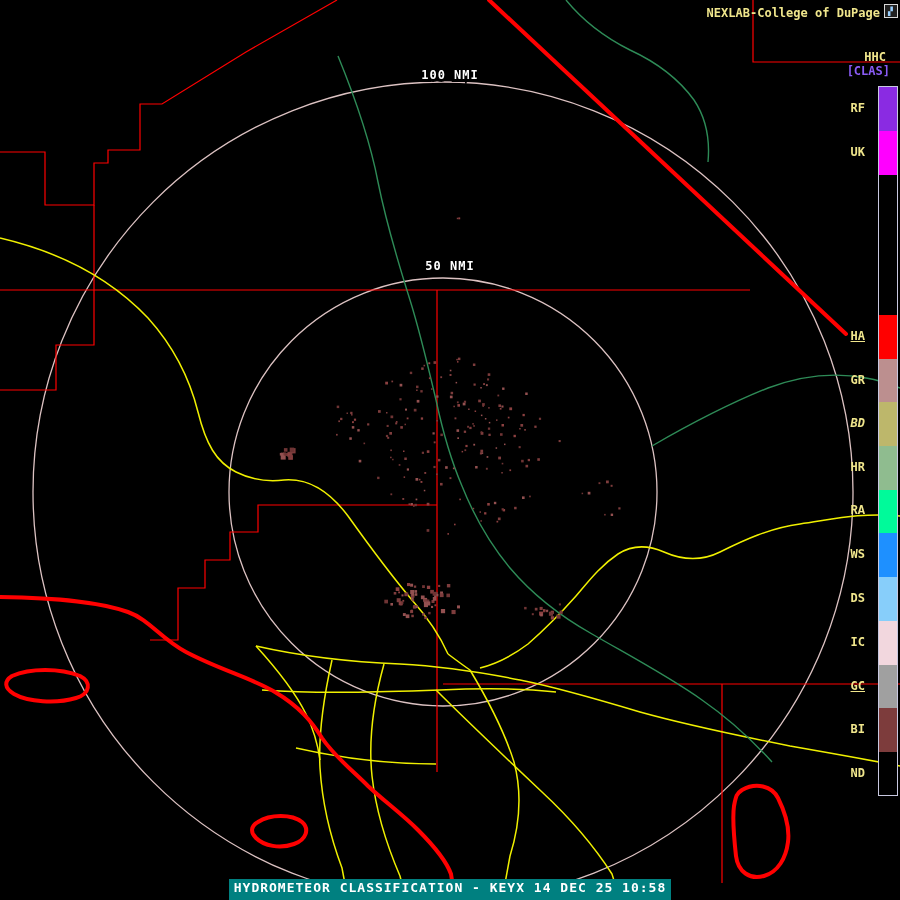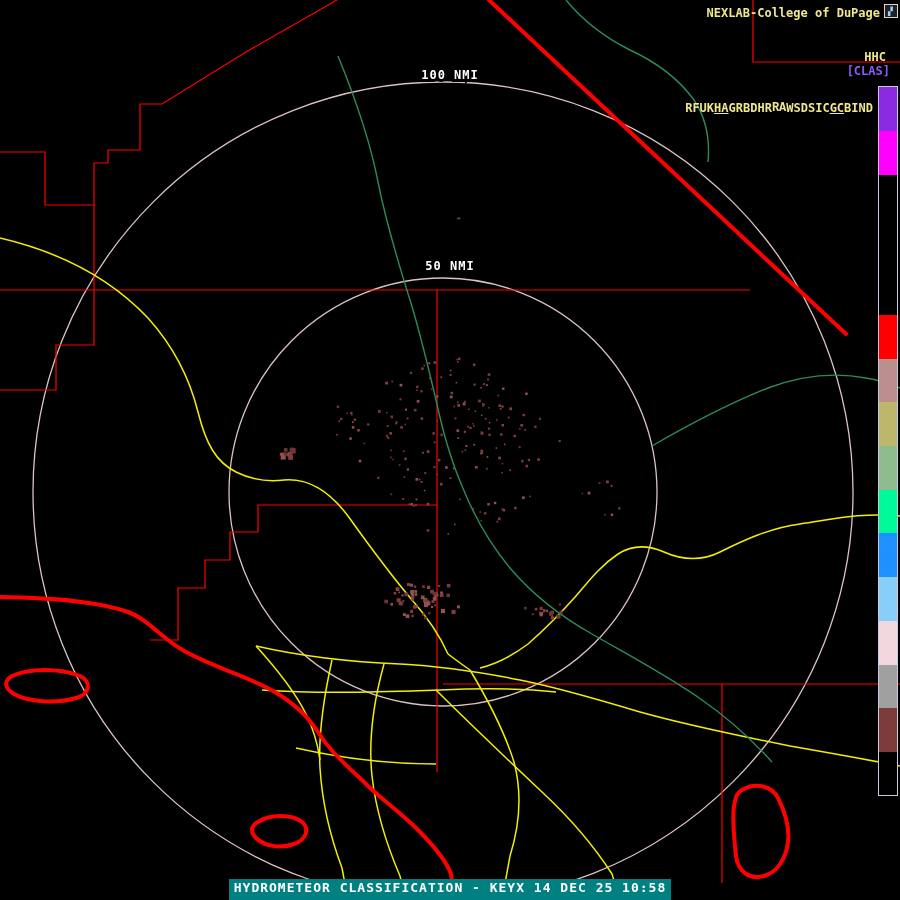--- a/index.html
+++ b/index.html
@@ -42,21 +42,21 @@
   .logo span{position:absolute;left:3px;top:2px;color:#9ad0ff;font-size:8px;line-height:9px;}
   .product-code{
     position:absolute;top:50px;right:14px;color:var(--label-khaki);
     font:bold 12px "DejaVu Sans Mono",monospace;
   }
   .product-mode{
     position:absolute;top:64px;right:10px;color:#8b5cf6;
     font:bold 12px "DejaVu Sans Mono",monospace;
   }
   .legend{position:absolute;top:86px;right:2px;display:flex;align-items:stretch;}
-  .legend-labels{display:flex;flex-direction:row;margin-right:5px;}
+  .legend-labels{display:flex;flex-direction:column;margin-right:13px;}
   .legend-labels .lab{
     display:flex;align-items:center;justify-content:flex-end;
     color:var(--label-khaki);font:bold 12px "DejaVu Sans Mono",monospace;
   }
   .legend-bar{
     display:flex;flex-direction:column;width:20px;
     border:1px solid var(--legend-border);
   }
   .status-bar{
     position:absolute;left:0;bottom:0;width:900px;height:17px;
@@ -412,21 +412,21 @@
   <div class="product-code">HHC</div>
   <div class="product-mode">[CLAS]</div>
 
   <div class="legend">
     <div class="legend-labels" id="legend-labels">
         <div class="lab" style="height: 44px;">RF</div>
         <div class="lab" style="height: 44px;">UK</div>
         <div class="lab" style="height: 140px;"></div>
         <div class="lab" style="height: 44px; text-decoration: underline;">HA</div>
         <div class="lab" style="height: 43px;">GR</div>
-        <div class="lab" style="height: 44px;">BD</div>
+        <div class="lab" style="height: 44px; font-style: italic;">BD</div>
         <div class="lab" style="height: 44px;">HR</div>
         <div class="lab" style="height: 43px; font-family: Liberation Mono, monospace;">RA</div>
         <div class="lab" style="height: 44px;">WS</div>
         <div class="lab" style="height: 44px;">DS</div>
         <div class="lab" style="height: 44px;">IC</div>
         <div class="lab" style="height: 43px; text-decoration: underline;">GC</div>
         <div class="lab" style="height: 44px;">BI</div>
         <div class="lab" style="height: 43px;">ND</div>
       </div>
     <div class="legend-bar" id="legend-bar">

